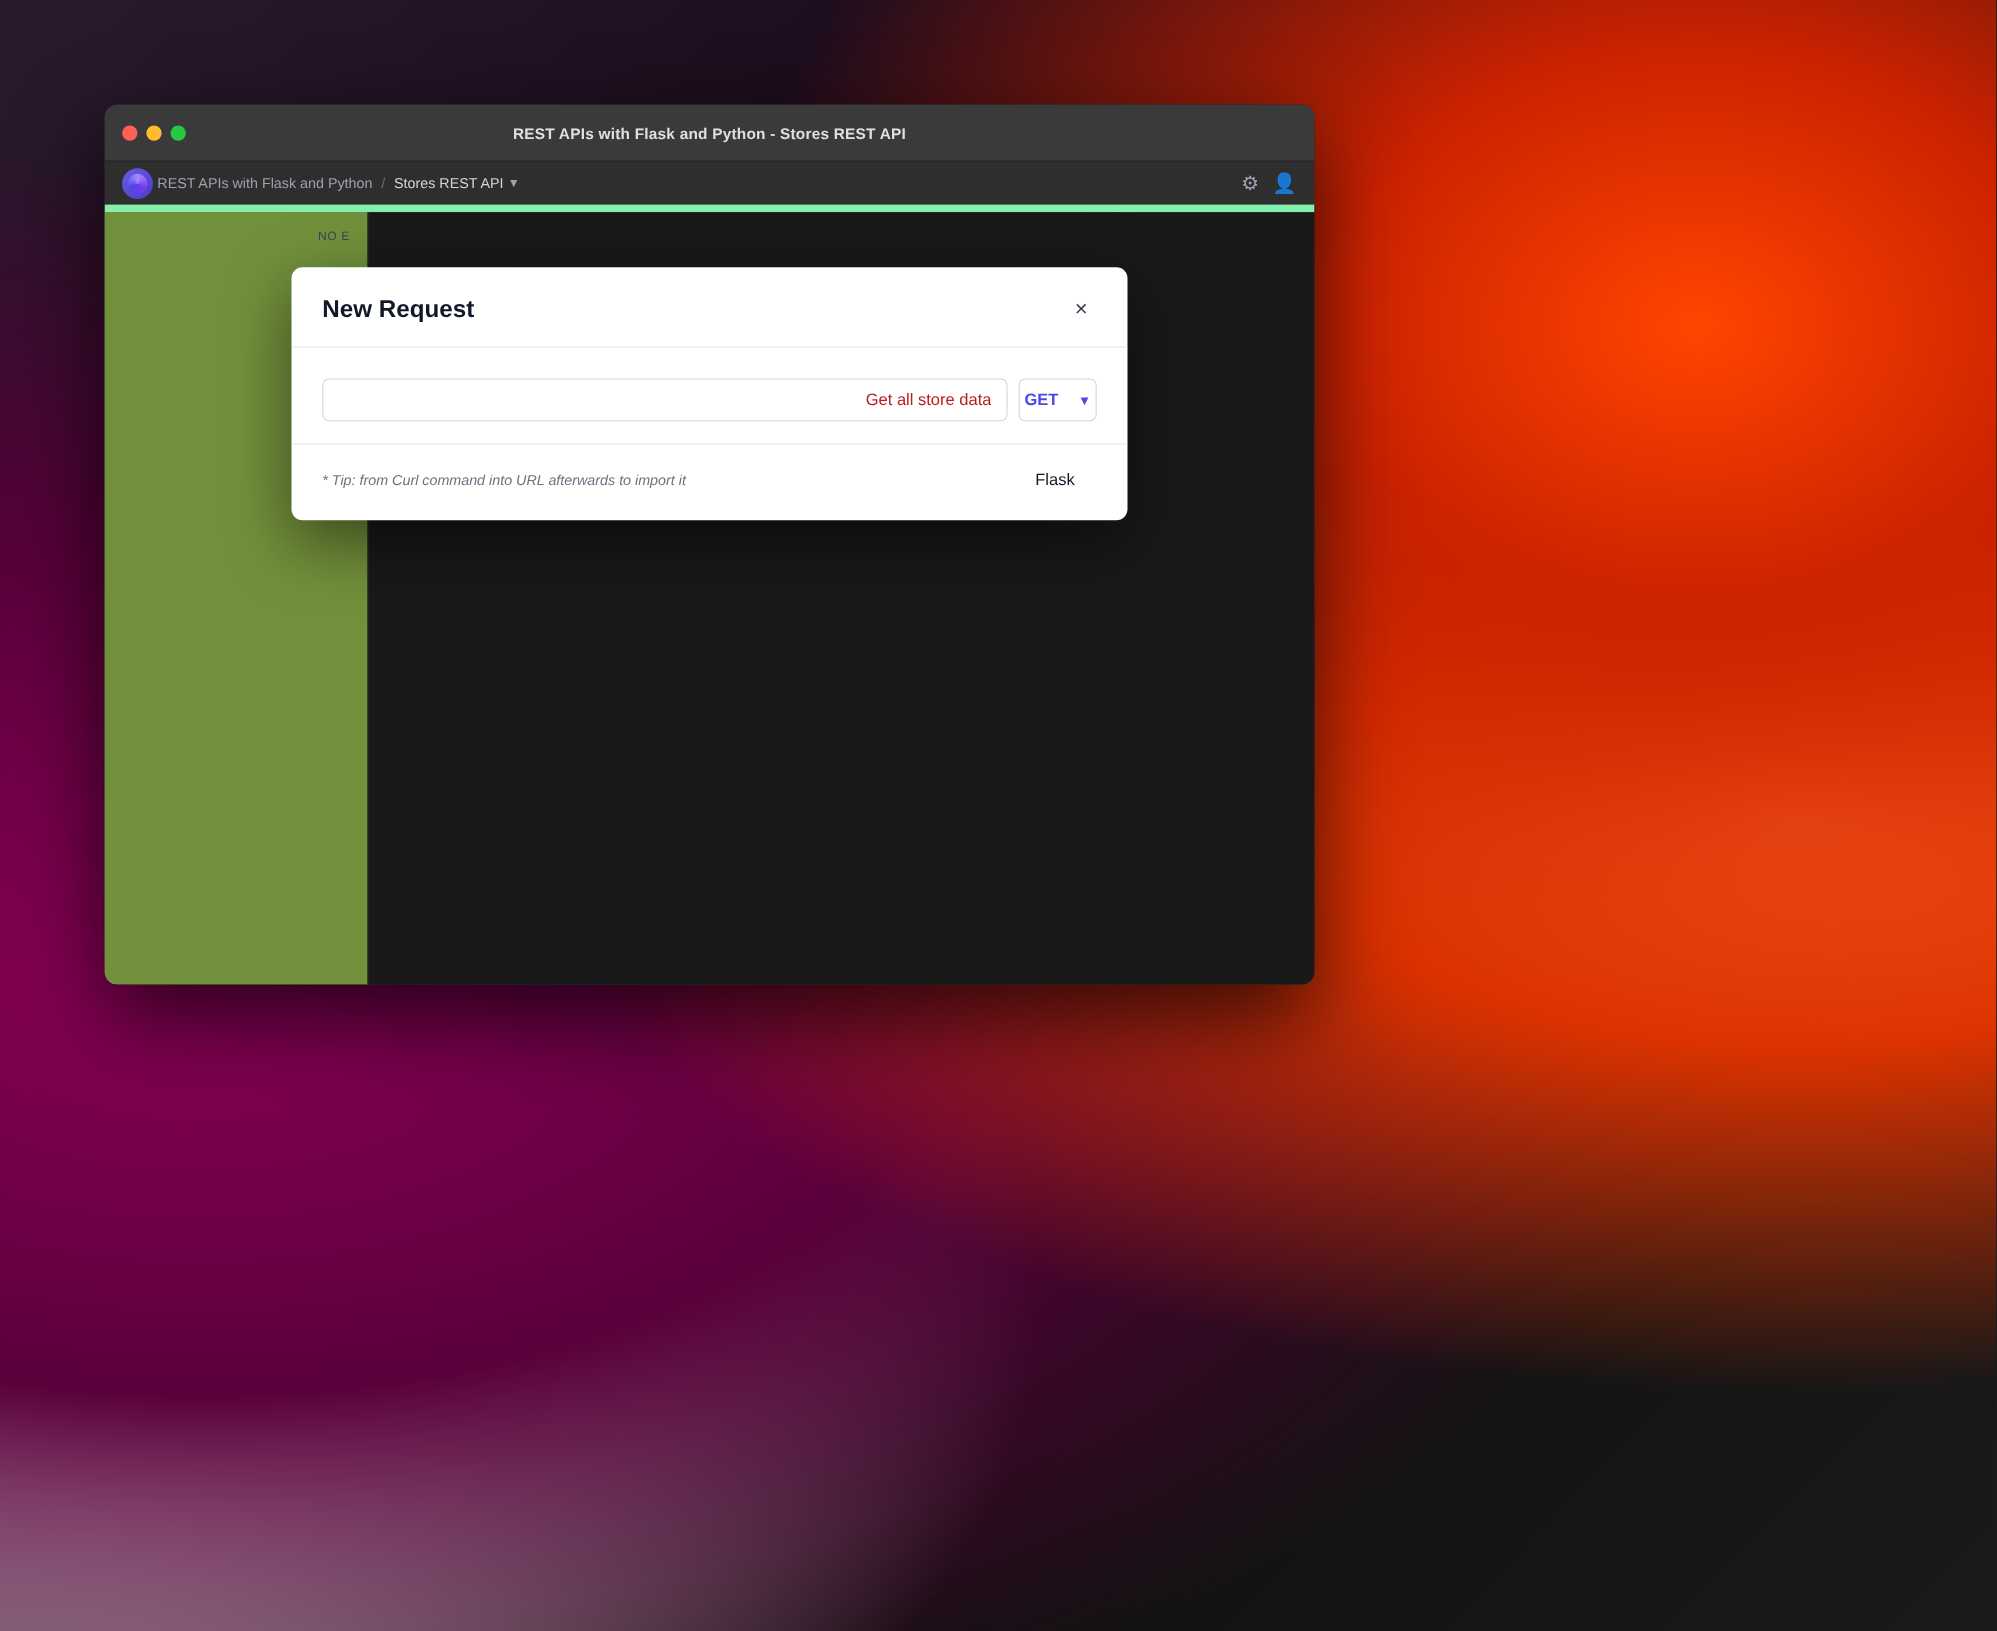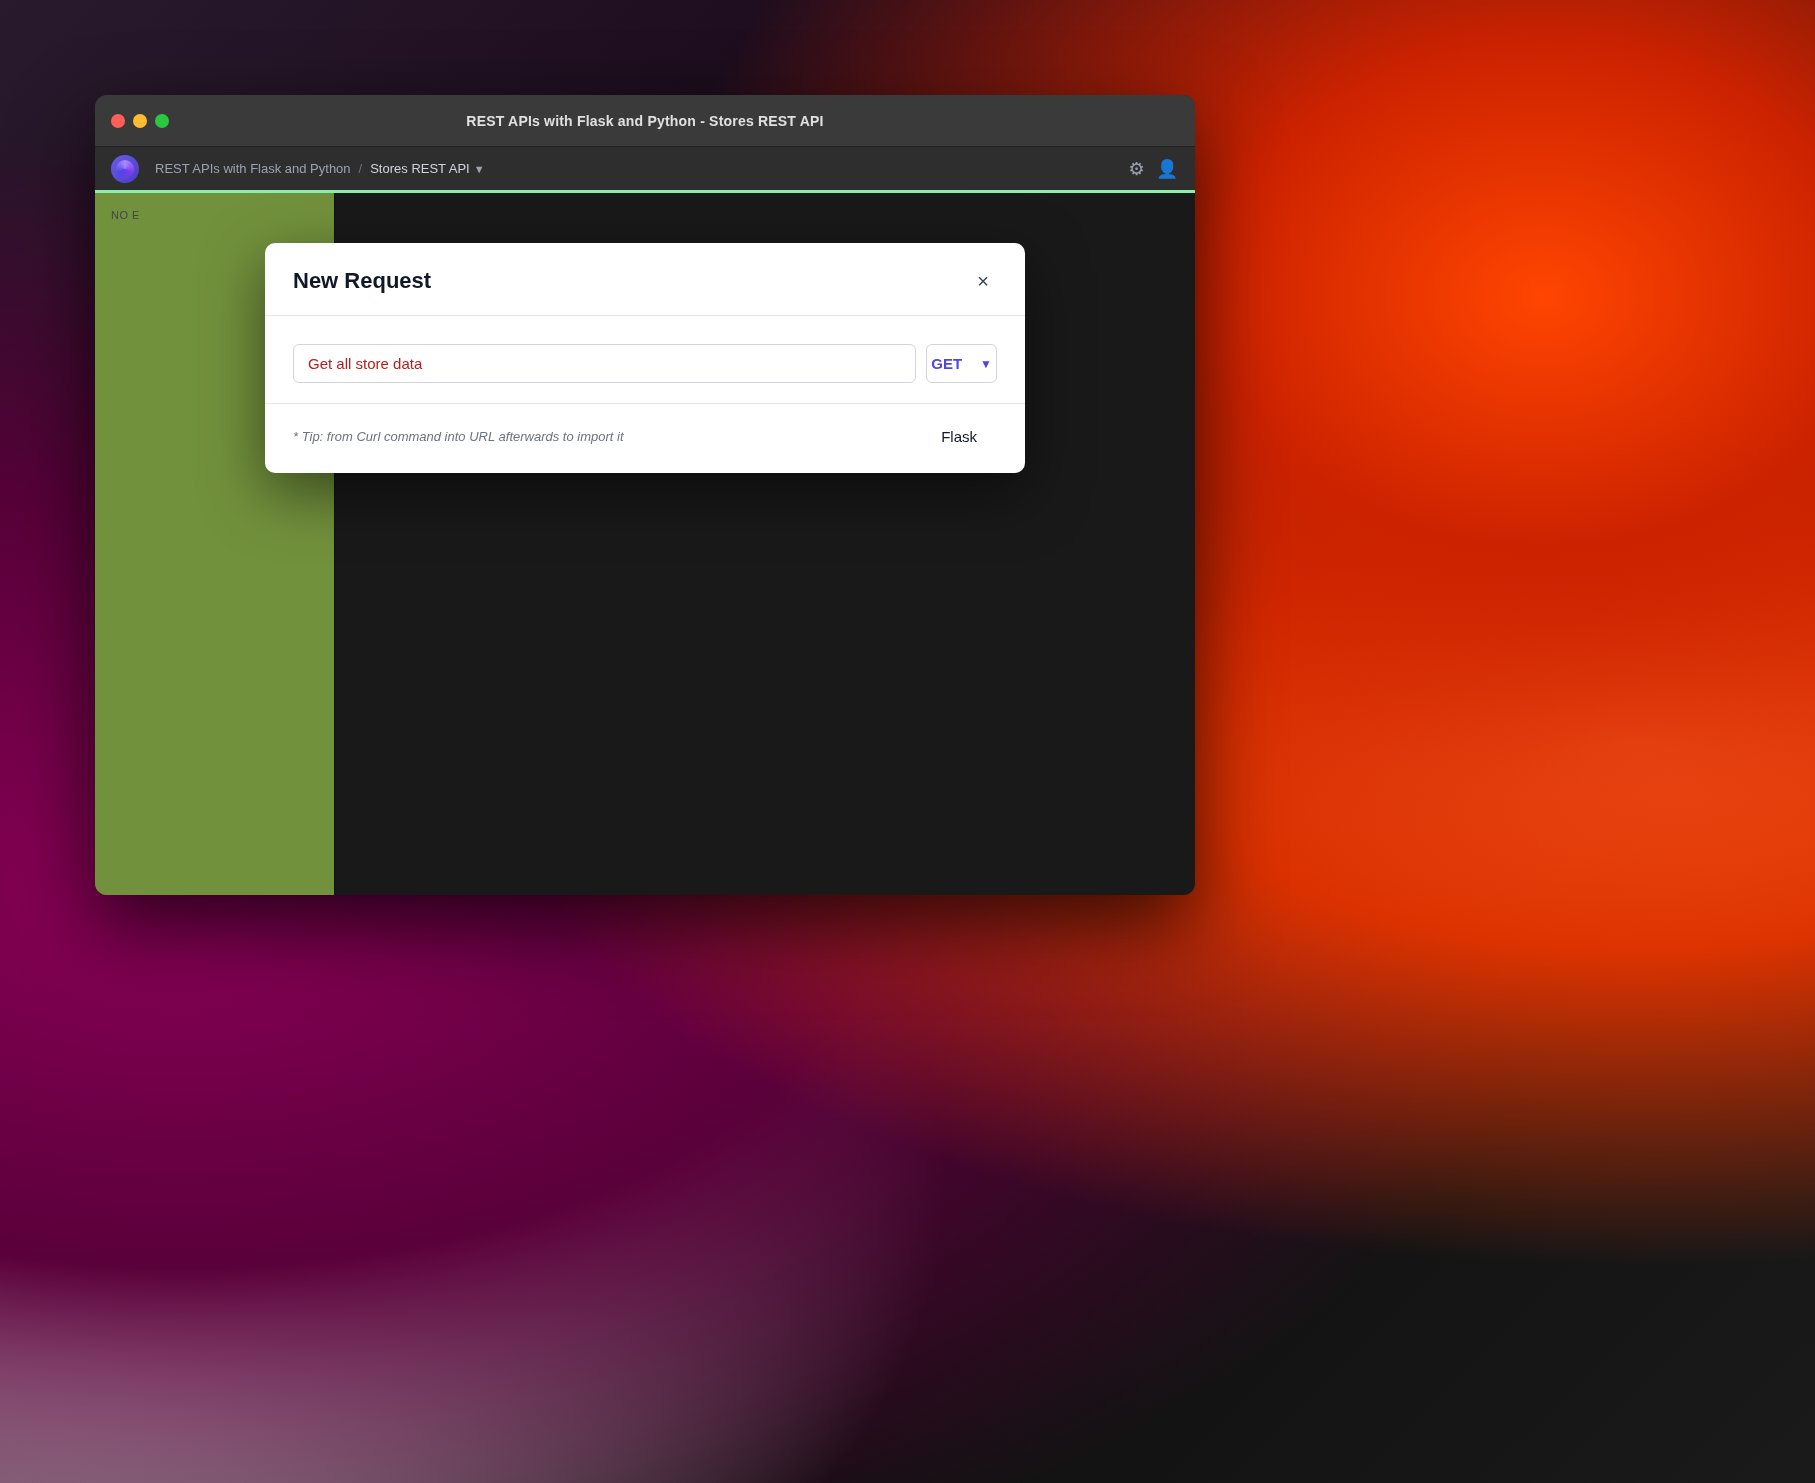--- a/index.html
+++ b/index.html
@@ -1,18 +1,19 @@
 <!DOCTYPE html>
 <html><head>
   <meta charset="utf-8">
   <style>
     * {
       margin: 0;
       padding: 0;
       box-sizing: border-box;
+      text-align: right;
     }
 
     body {
       width: 1815px;
       height: 1483px;
       overflow: hidden;
       font-family: -apple-system, BlinkMacSystemFont, "SF Pro Display", "Helvetica Neue", Arial, sans-serif;
       position: relative;
       background: #1a1a1a;
     }
@@ -78,22 +79,22 @@
       letter-spacing: 0.2px;
     }
 
     
     .nav-bar {
       background: #2e2e2e;
       height: 46px;
       display: flex;
       align-items: center;
       padding: 0 16px;
-      gap: 16px;
-      border-bottom: 3px solid #86efac;
+      gap: 4px;
+      border-bottom: 7px solid #86efac;
     }
 
     .nav-logo {
       width: 28px;
       height: 28px;
       border-radius: 50%;
       background: linear-gradient(135deg, #6b5ce7, #4a3cc7);
       display: flex;
       align-items: center;
       justify-content: center;

